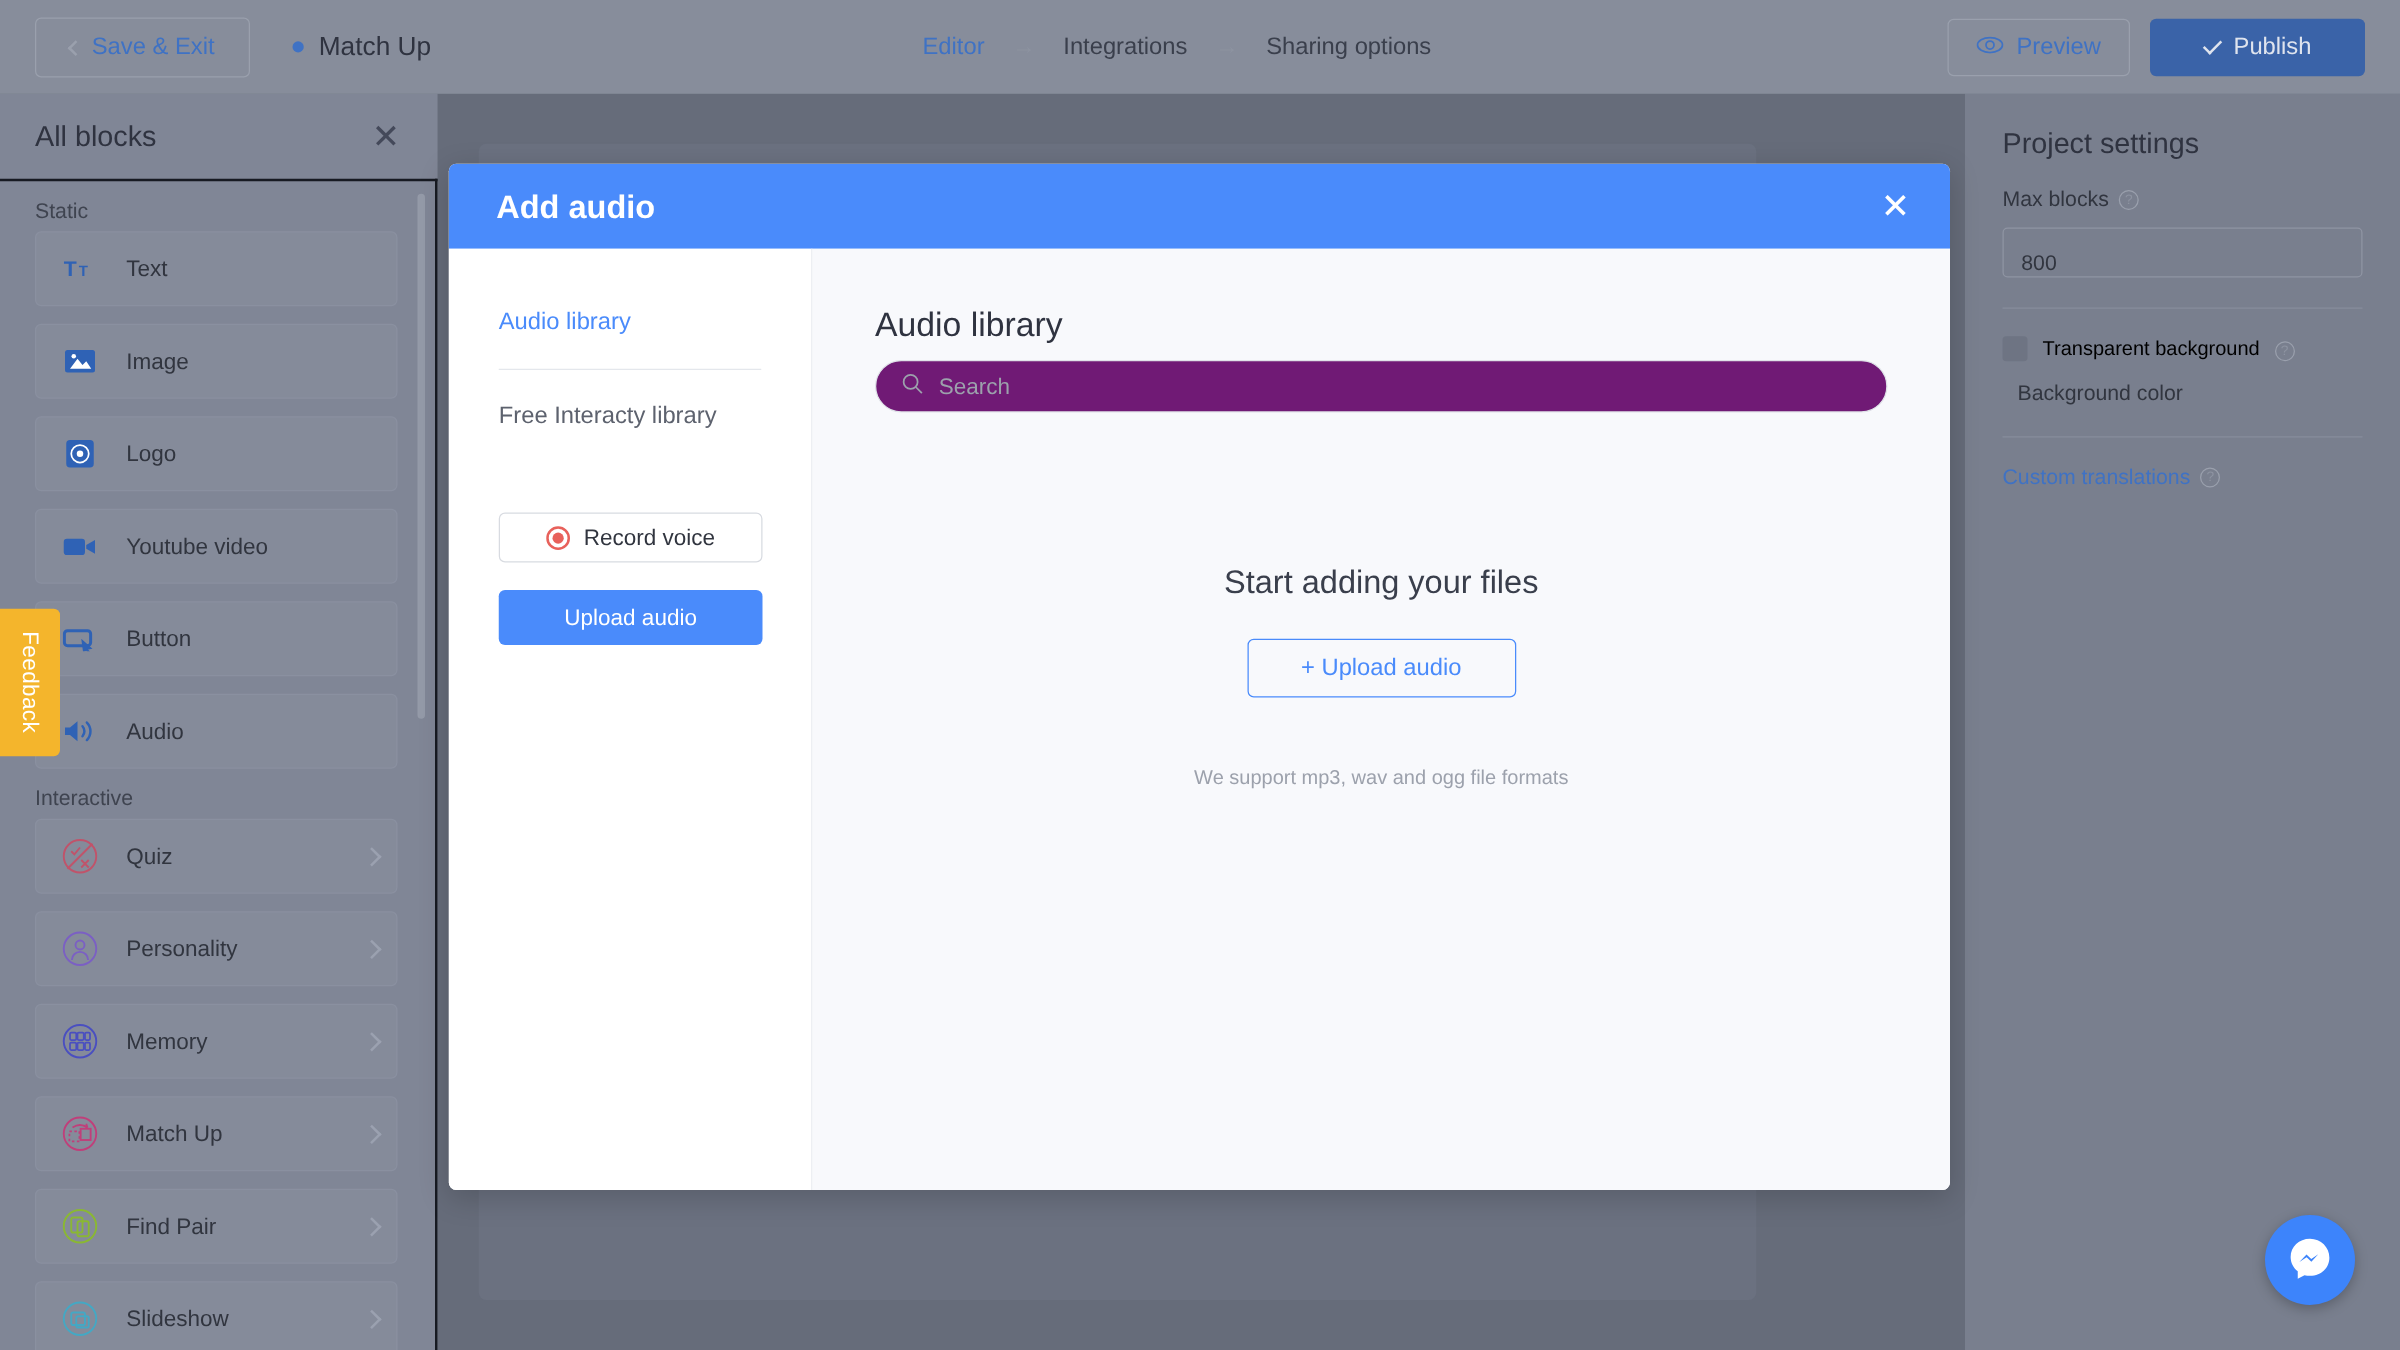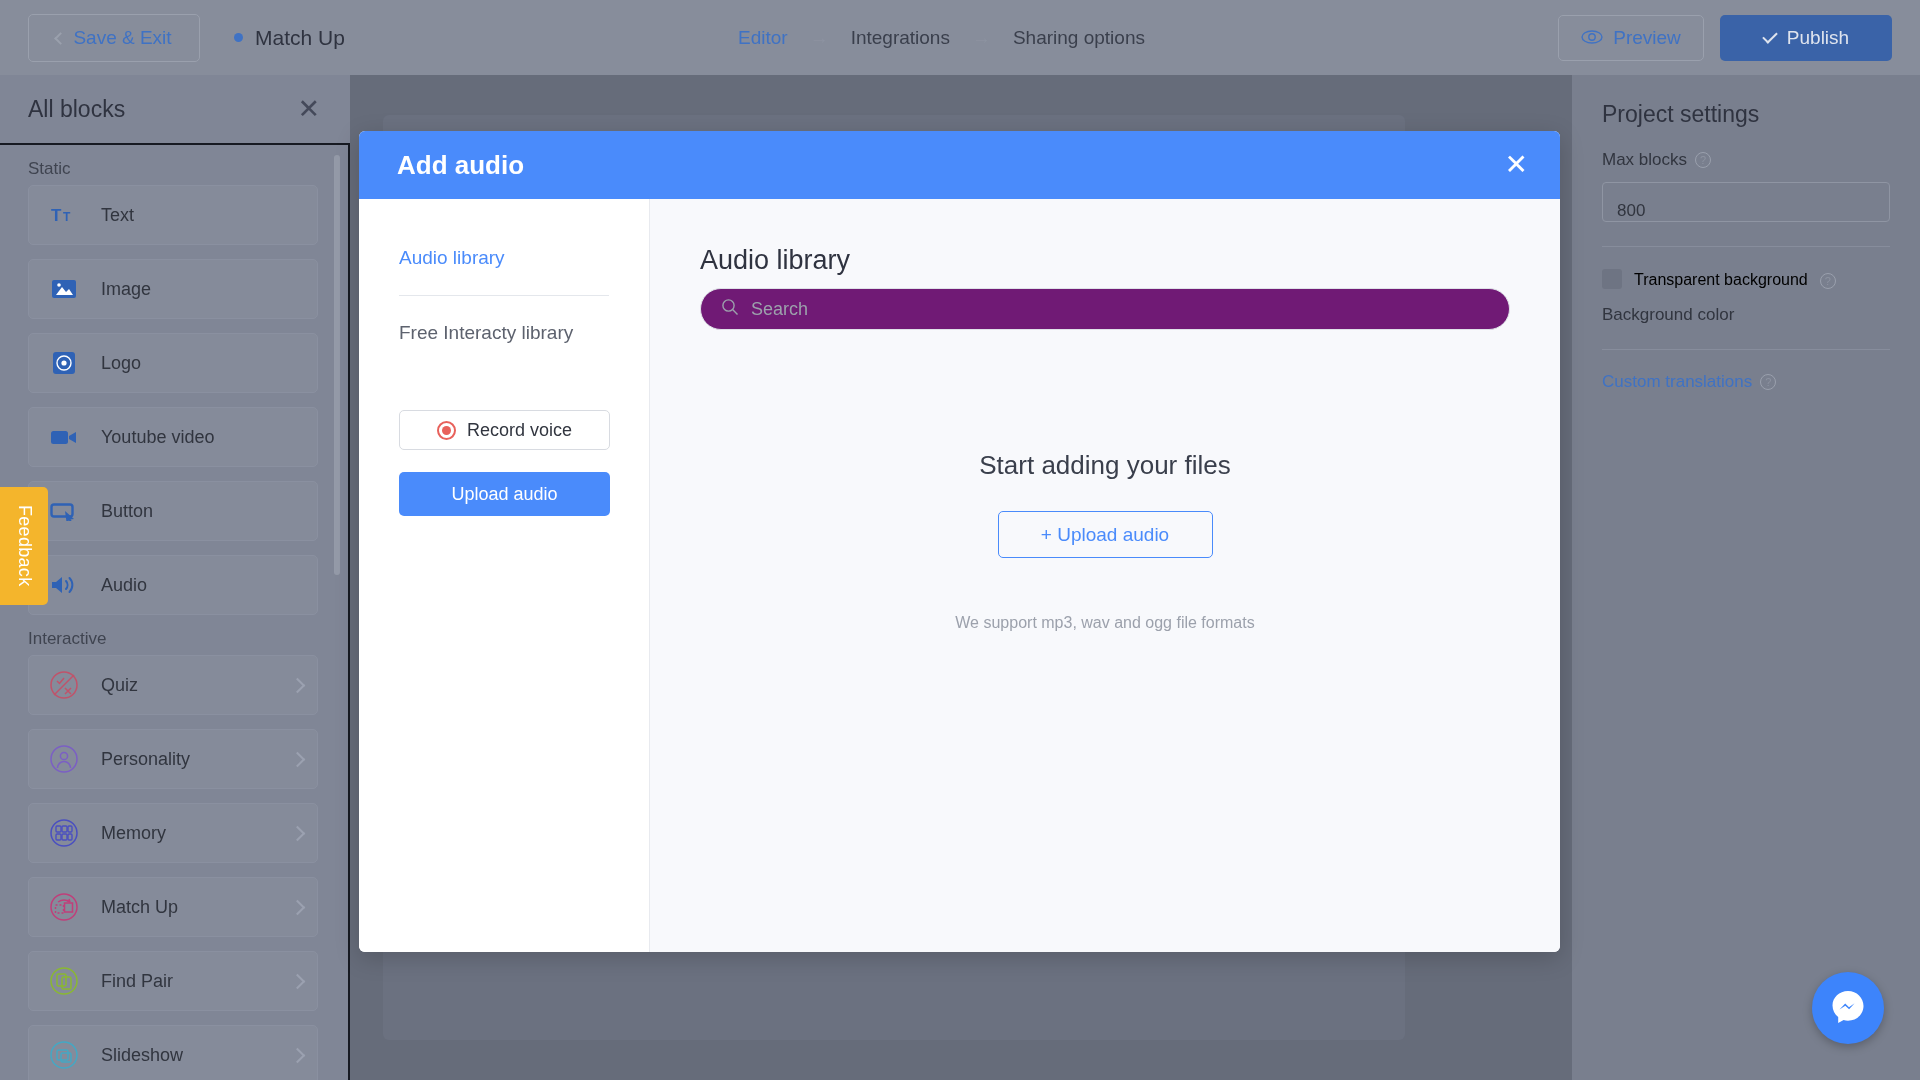--- a/index.html
+++ b/index.html
@@ -492,21 +492,21 @@
       <span>800</span>
     </div>
   </div>
 
   <div class="rp-section">
     <div class="rp-check-row">
       <span class="rp-checkbox"></span>
       <span>Transparent background</span>
       <span class="help-ico">?</span>
     </div>
-    <div class="rp-label-row" style="margin-top:16px;">
+    <div class="rp-label-row" style="margin-top:16px;margin-left:12px;">
       <span>Background color</span>
     </div>
   </div>
 
   <div class="rp-link">
     <span>Custom translations</span>
     <span class="help-ico">?</span>
   </div>
 </div>
 

